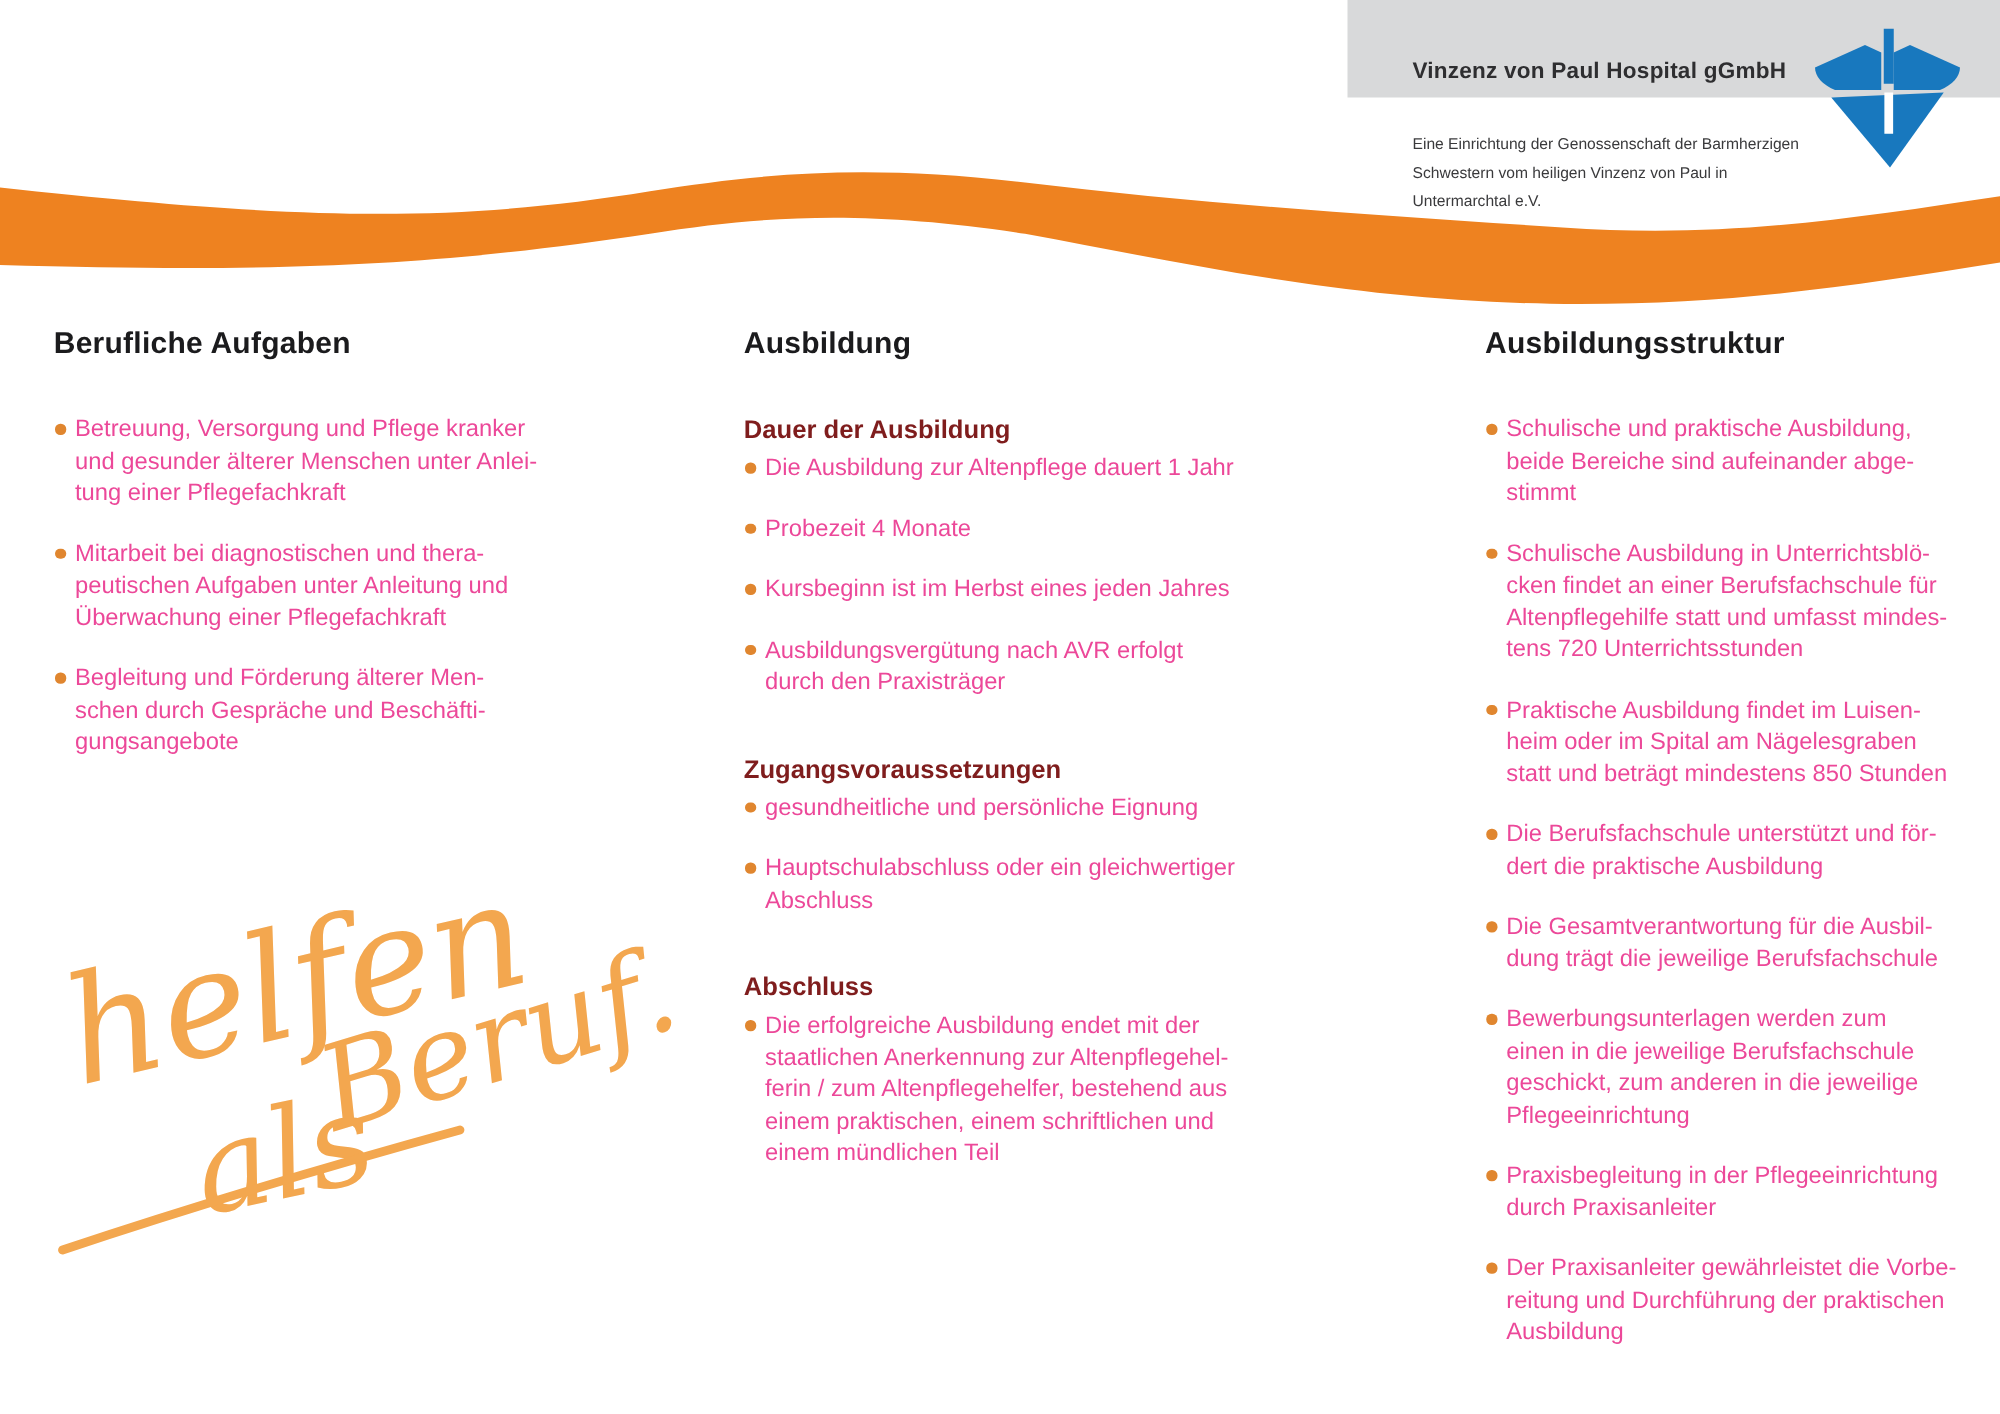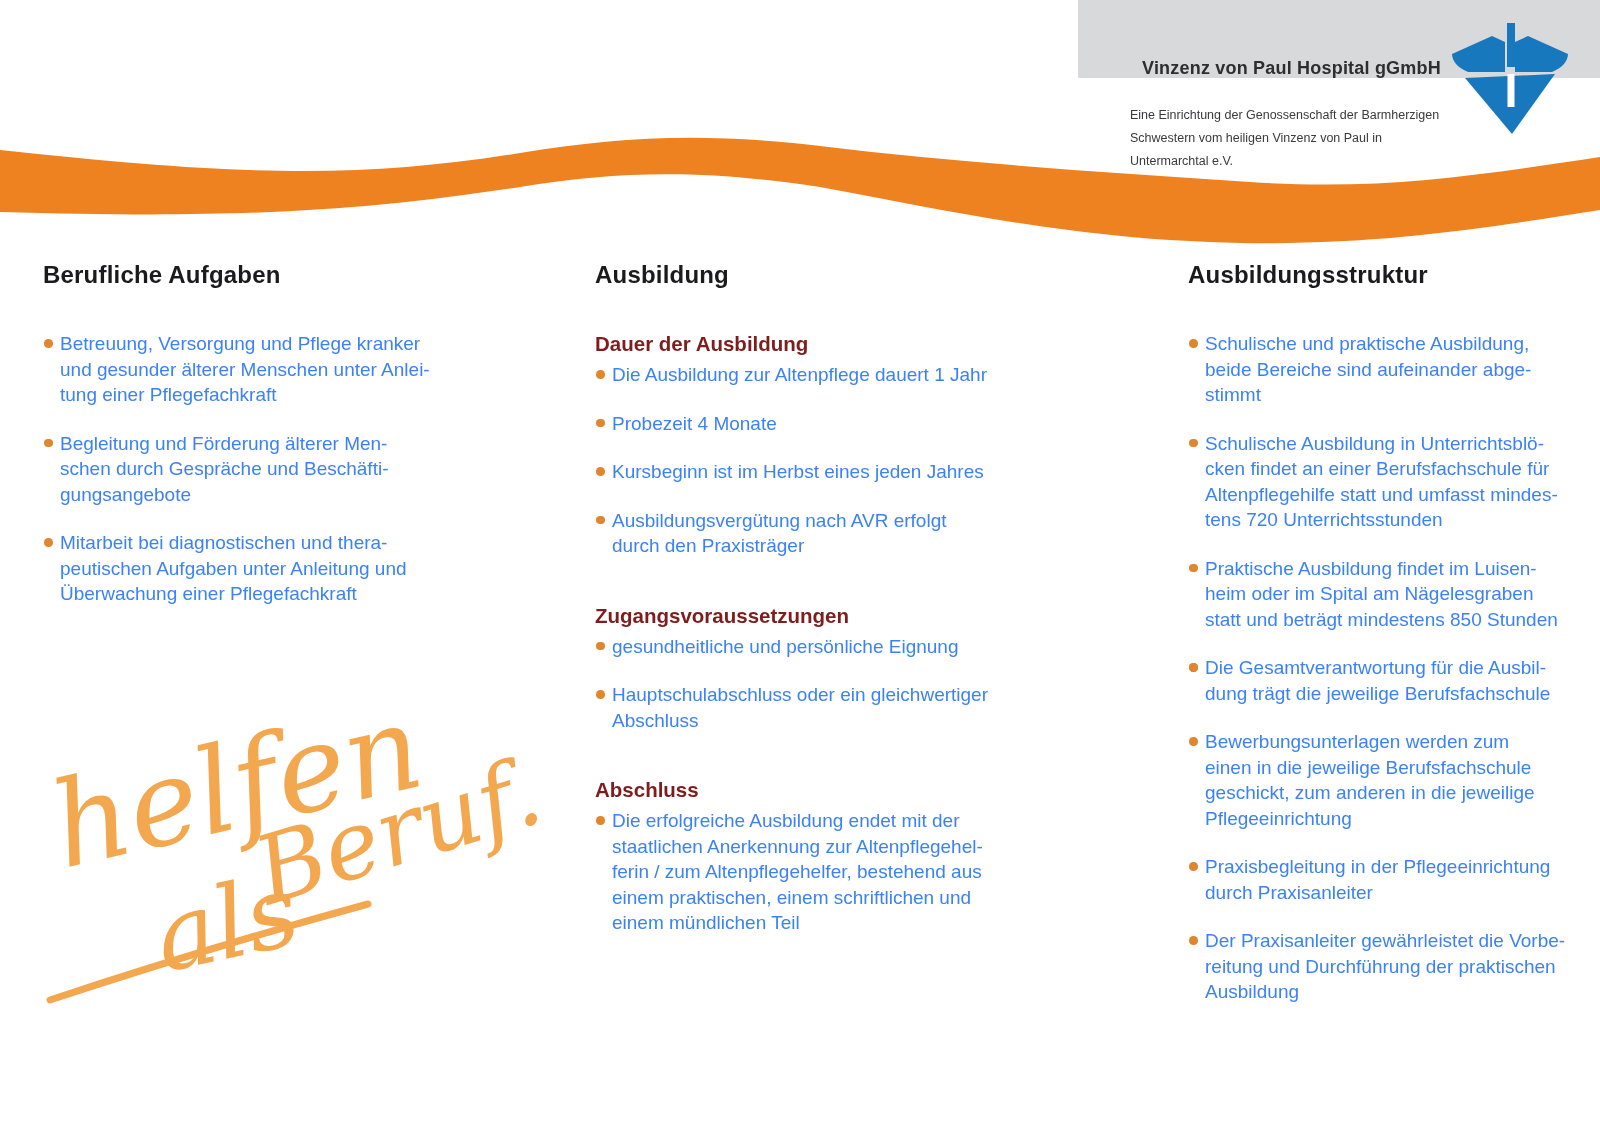--- a/index.html
+++ b/index.html
@@ -4,41 +4,41 @@
 <style>
   html,body{margin:0;padding:0;}
   body{
     width:1600px;height:1131px;position:relative;overflow:hidden;background:#ffffff;
     font-family:"Liberation Sans","DejaVu Sans",sans-serif;
   }
   .page{position:absolute;left:0;top:0;width:1600px;height:1131px;background:#fff;}
 
   
   .header-band{position:absolute;left:1078px;top:0;width:522px;height:78px;background:#d8d9da;}
-  .org-name{position:absolute;left:1130px;top:46px;margin:12px;font-size:18px;line-height:20px;
+  .org-name{position:absolute;left:1130px;top:46px;margin:0;font-size:18px;line-height:20px;
     font-weight:bold;color:#2e2e30;letter-spacing:.2px;}
   .org-subtitle{position:absolute;left:1130px;top:104px;margin:0;width:330px;
     font-size:12.5px;line-height:23px;color:#3a3a3c;white-space:pre-line;}
   .logo{position:absolute;left:1448px;top:20px;}
 
   
   .wave{position:absolute;left:0;top:0;}
 
   
   .col{position:absolute;top:259px;}
   .col-0{left:43px;width:470px;}
   .col-1{left:595px;width:470px;}
   .col-2{left:1188px;width:450px;}
   .col h2{margin:0;font-size:24px;line-height:32px;font-weight:bold;color:#1b1b1d;letter-spacing:.2px;}
   .col-body{margin-top:40px;}
   .section + .section{margin-top:44px;}
   .section h3{margin:0 0 5px 0;font-size:20.5px;line-height:26px;font-weight:bold;color:#7f1d1d;}
   ul.bullets{list-style:none;margin:0;padding:0;}
   ul.bullets li{position:relative;padding-left:17px;margin-bottom:23px;
-    font-size:19px;line-height:25.5px;color:#3b82f6;}
+    font-size:19px;line-height:25.5px;color:#ec4899;}
   ul.bullets li:last-child{margin-bottom:0;}
   .dot{position:absolute;left:1px;top:8px;width:8.5px;height:8.5px;border-radius:50%;background:#e0862f;}
   .btext{white-space:pre-line;}
 
   
   .signature{position:absolute;left:36px;top:700px;}
 </style>
 </head>
 <body>
 
@@ -69,26 +69,26 @@
 
   <main>
     <section class="col col-0">
       <h2>Berufliche Aufgaben</h2>
       <div class="col-body">
           <div class="section">
             <ul class="bullets">
               <li><span class="dot"></span><span class="btext">Betreuung, Versorgung und Pflege kranker
 und gesunder älterer Menschen unter Anlei-
 tung einer Pflegefachkraft</span></li>
+              <li><span class="dot"></span><span class="btext">Mitarbeit bei diagnostischen und thera-
+peutischen Aufgaben unter Anleitung und
+Überwachung einer Pflegefachkraft</span></li>
               <li><span class="dot"></span><span class="btext">Begleitung und Förderung älterer Men-
 schen durch Gespräche und Beschäfti-
 gungsangebote</span></li>
-              <li><span class="dot"></span><span class="btext">Mitarbeit bei diagnostischen und thera-
-peutischen Aufgaben unter Anleitung und
-Überwachung einer Pflegefachkraft</span></li>
             </ul>
           </div>
         </div>
     </section>
     <section class="col col-1">
       <h2>Ausbildung</h2>
       <div class="col-body">
           <div class="section">
             <h3>Dauer der Ausbildung</h3>
             <ul class="bullets">
@@ -127,21 +127,22 @@
               <li><span class="dot"></span><span class="btext">Schulische und praktische Ausbildung,
 beide Bereiche sind aufeinander abge-
 stimmt</span></li>
               <li><span class="dot"></span><span class="btext">Schulische Ausbildung in Unterrichtsblö-
 cken findet an einer Berufsfachschule für
 Altenpflegehilfe statt und umfasst mindes-
 tens 720 Unterrichtsstunden</span></li>
               <li><span class="dot"></span><span class="btext">Praktische Ausbildung findet im Luisen-
 heim oder im Spital am Nägelesgraben
 statt und beträgt mindestens 850 Stunden</span></li>
-              <li><span class="dot"></span></li>
+              <li><span class="dot"></span><span class="btext">Die Berufsfachschule unterstützt und för-
+dert die praktische Ausbildung</span></li>
               <li><span class="dot"></span><span class="btext">Die Gesamtverantwortung für die Ausbil-
 dung trägt die jeweilige Berufsfachschule</span></li>
               <li><span class="dot"></span><span class="btext">Bewerbungsunterlagen werden zum
 einen in die jeweilige Berufsfachschule
 geschickt, zum anderen in die jeweilige
 Pflegeeinrichtung</span></li>
               <li><span class="dot"></span><span class="btext">Praxisbegleitung in der Pflegeeinrichtung
 durch Praxisanleiter</span></li>
               <li><span class="dot"></span><span class="btext">Der Praxisanleiter gewährleistet die Vorbe-
 reitung und Durchführung der praktischen

